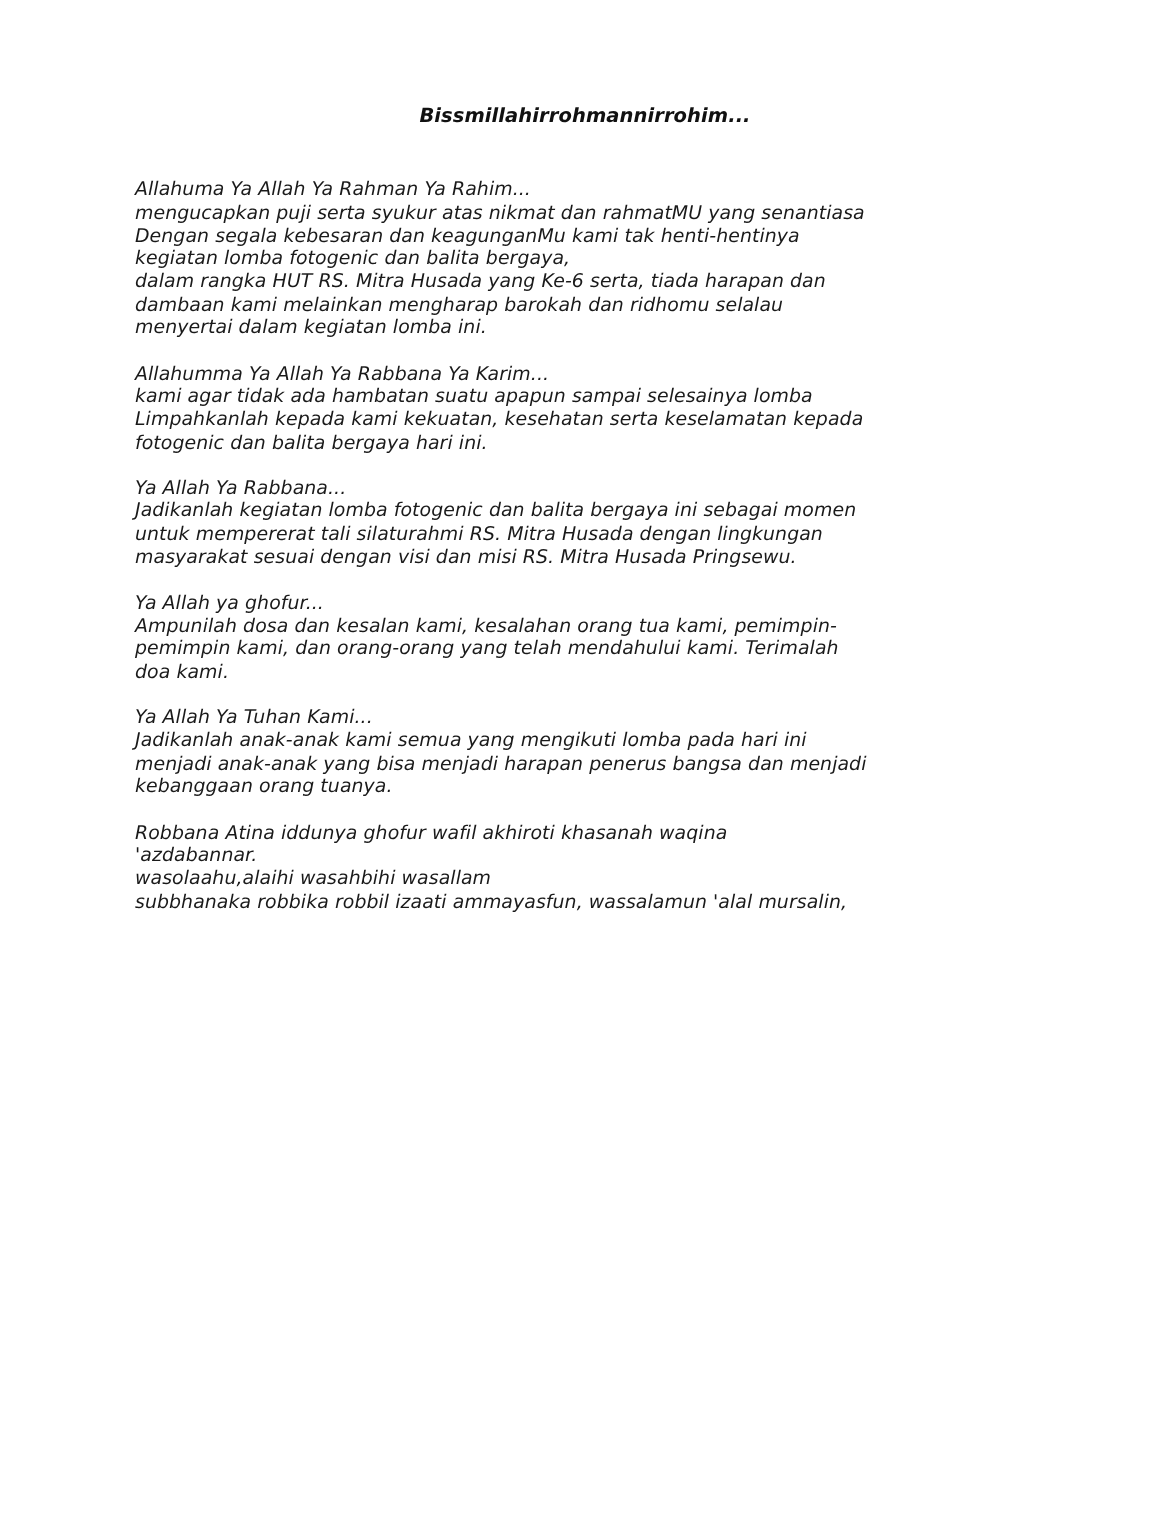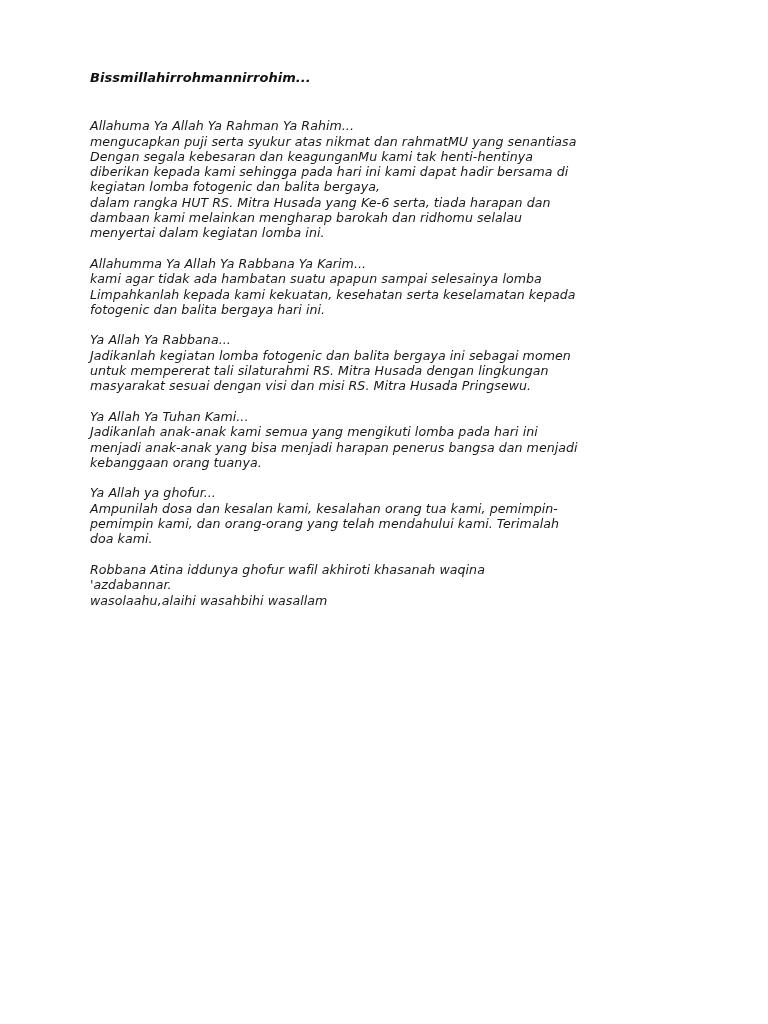--- a/index.html
+++ b/index.html
@@ -23,40 +23,40 @@
       color: #1a1a1a;
       font-size: 12.6px;
       line-height: 15.3px;
       letter-spacing: 0.05px;
     }
     .title {
       font-weight: bold;
       font-size: 13px;
       margin: 0 0 33px 0;
       color: #111;
+      text-align: center;
     }
     .para {
       margin: 0 0 15.3px 0;
     }
     .line {
       display: block;
       white-space: nowrap;
     }
   </style>
 </head>
 <body>
 
 <div class="page">
   <div class="title">Bissmillahirrohmannirrohim...</div>
 
   <div class="para">
     <span class="line">Allahuma Ya Allah Ya Rahman Ya Rahim...</span>
     <span class="line">mengucapkan puji serta syukur atas nikmat dan rahmatMU yang senantiasa</span>
     <span class="line">Dengan segala kebesaran dan keagunganMu kami tak henti-hentinya</span>
-    <span class="line">diberikan kepada kami sehingga pada hari ini kami dapat hadir bersama di</span>
     <span class="line">kegiatan lomba fotogenic dan balita bergaya,</span>
     <span class="line">dalam rangka HUT RS. Mitra Husada yang Ke-6 serta, tiada harapan dan</span>
     <span class="line">dambaan kami melainkan mengharap barokah dan ridhomu selalau</span>
     <span class="line">menyertai dalam kegiatan lomba ini.</span>
   </div>
 
   <div class="para">
     <span class="line">Allahumma Ya Allah Ya Rabbana Ya Karim...</span>
     <span class="line">kami agar tidak ada hambatan suatu apapun sampai selesainya lomba</span>
     <span class="line">Limpahkanlah kepada kami kekuatan, kesehatan serta keselamatan kepada</span>
@@ -64,31 +64,32 @@
   </div>
 
   <div class="para">
     <span class="line">Ya Allah Ya Rabbana...</span>
     <span class="line">Jadikanlah kegiatan lomba fotogenic dan balita bergaya ini sebagai momen</span>
     <span class="line">untuk mempererat tali silaturahmi RS. Mitra Husada dengan lingkungan</span>
     <span class="line">masyarakat sesuai dengan visi dan misi RS. Mitra Husada Pringsewu.</span>
   </div>
 
   <div class="para">
+    <span class="line">Ya Allah ya ghofur...</span>
+    <span class="line">Ampunilah dosa dan kesalan kami, kesalahan orang tua kami, pemimpin-</span>
+    <span class="line">pemimpin kami, dan orang-orang yang telah mendahului kami. Terimalah</span>
+    <span class="line">doa kami.</span>
+  </div>
+
+  <div class="para">
     <span class="line">Ya Allah Ya Tuhan Kami...</span>
     <span class="line">Jadikanlah anak-anak kami semua yang mengikuti lomba pada hari ini</span>
     <span class="line">menjadi anak-anak yang bisa menjadi harapan penerus bangsa dan menjadi</span>
     <span class="line">kebanggaan orang tuanya.</span>
   </div>
 
   <div class="para">
-    <span class="line">Ya Allah ya ghofur...</span>
-    <span class="line">Ampunilah dosa dan kesalan kami, kesalahan orang tua kami, pemimpin-</span>
-    <span class="line">pemimpin kami, dan orang-orang yang telah mendahului kami. Terimalah</span>
-    <span class="line">doa kami.</span>
-  </div>
-
-  <div class="para">
     <span class="line">Robbana Atina iddunya ghofur wafil akhiroti khasanah waqina</span>
     <span class="line">'azdabannar.</span>
     <span class="line">wasolaahu,alaihi wasahbihi wasallam</span>
+    <span class="line">subbhanaka robbika robbil izaati ammayasfun, wassalamun 'alal mursalin,</span>
   </div>
 </div>
 
 </body></html>

